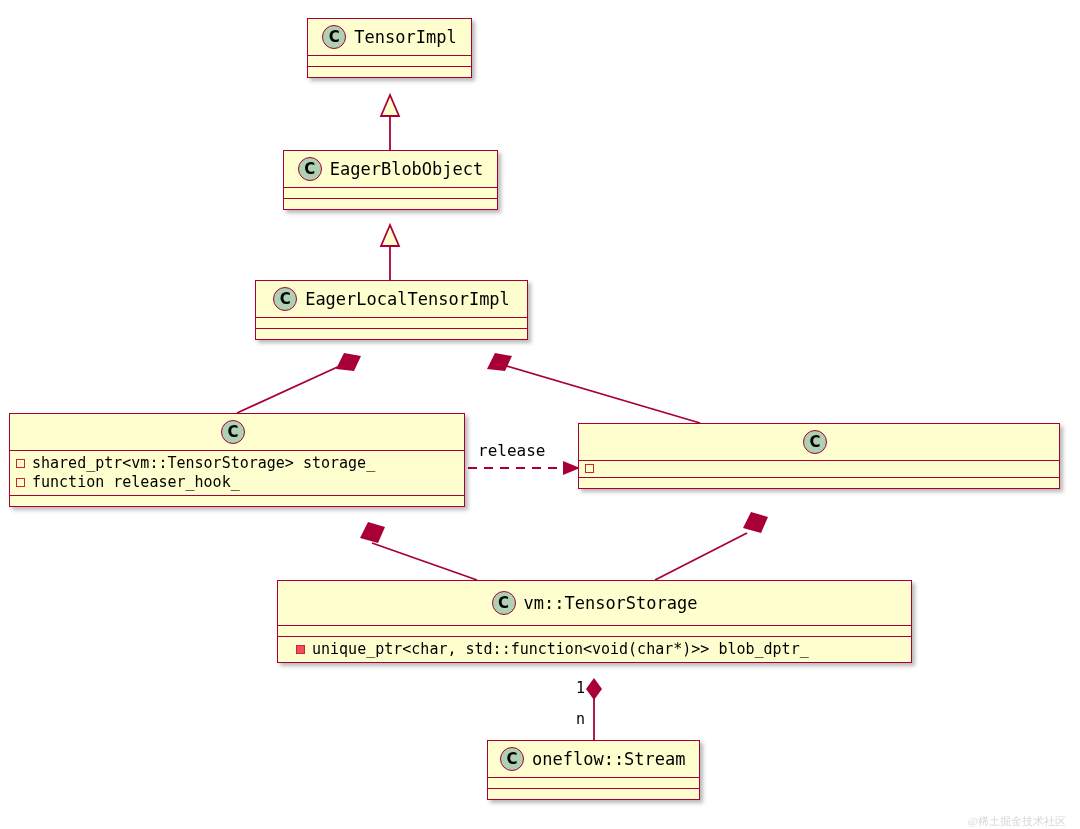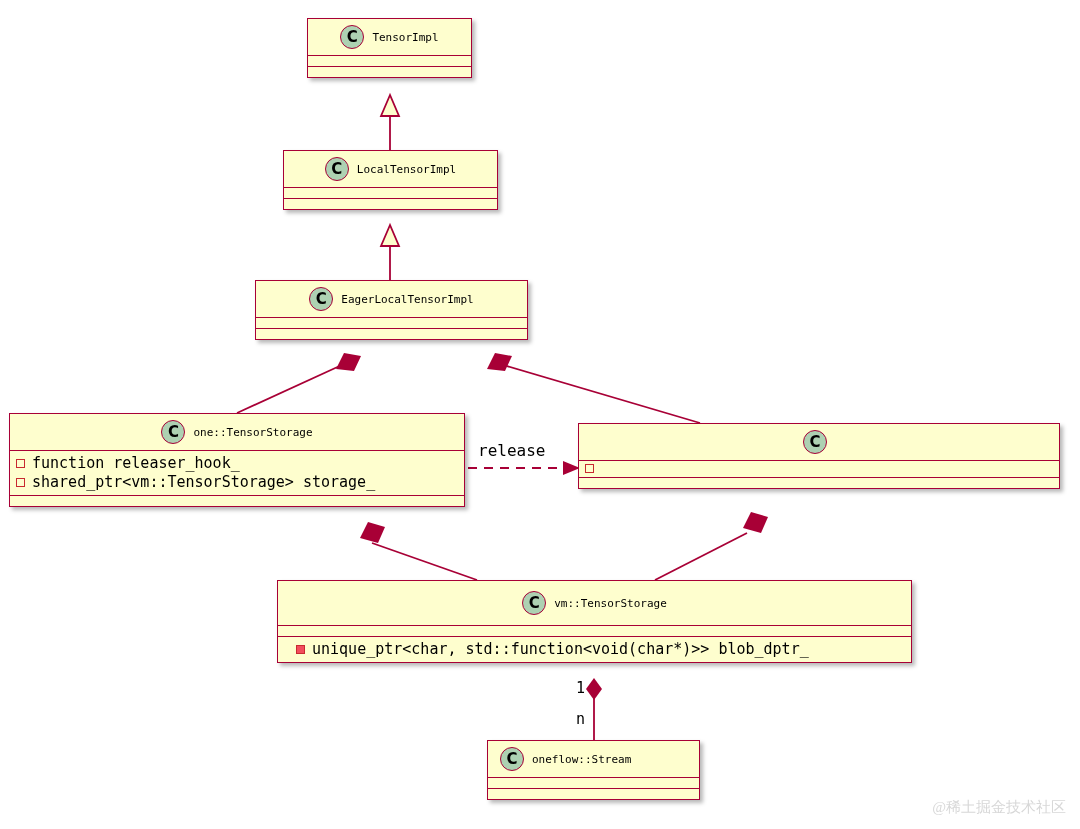--- a/index.html
+++ b/index.html
@@ -35,21 +35,21 @@
     position: relative;
     display: flex;
     align-items: center;
     justify-content: center;
     border-bottom: 1.5px solid #A80036;
     padding: 6px 8px;
     white-space: nowrap;
   }
   .uml-head.left-align { justify-content: flex-start; }
   .uml-title {
-    font-size: 11px;
+    font-size: 17px;
     color: #000000;
     letter-spacing: 0px;
   }
   .c-icon {
     width: 22px;
     height: 22px;
     border-radius: 50%;
     background: #ADD1B2;
     border: 1.5px solid #A80036;
     display: inline-flex;
@@ -100,22 +100,22 @@
   .mult-label {
     position: absolute;
     font-size: 15px;
     color: #000000;
     font-family: "DejaVu Sans Mono", monospace;
   }
   
   #watermark {
     position: absolute;
     right: 14px;
-    bottom: 12px;
-    font-size: 15px;
+    bottom: 0;
+    font-size: 11px;
     color: #D8D8D8;
     font-family: Liberation Serif, serif;
     white-space: nowrap;
     user-select: none;
   }
 </style>
 </head>
 <body>
 
 <div id="canvas">
@@ -174,49 +174,48 @@
       <span class="c-icon">C</span>
       <span class="uml-title">TensorImpl</span>
     </div>
     <div class="uml-section empty"></div>
     <div class="uml-section empty last"></div>
   </div>
 
   <div class="uml-class" style="left:283px; top:150px; width:215px;">
     <div class="uml-head">
       <span class="c-icon">C</span>
-      <span class="uml-title">LocalTensorImpl</span>
+      <span class="uml-title">EagerBlobObject</span>
     </div>
     <div class="uml-section empty"></div>
     <div class="uml-section empty last"></div>
   </div>
 
   <div class="uml-class" style="left:255px; top:280px; width:273px;">
     <div class="uml-head">
       <span class="c-icon">C</span>
       <span class="uml-title">EagerLocalTensorImpl</span>
     </div>
     <div class="uml-section empty"></div>
     <div class="uml-section empty last"></div>
   </div>
 
   <div class="uml-class" style="left:9px; top:413px; width:456px;">
     <div class="uml-head">
       <span class="c-icon">C</span>
-      <span class="uml-title">one::TensorStorage</span>
     </div>
     <div class="uml-section">
+      <div class="attr-row">
+        <span class="vis-box"></span>
+        <span>shared_ptr&lt;vm::TensorStorage&gt; storage_</span>
+      </div>
       <div class="attr-row">
         <span class="vis-box"></span>
         <span>function releaser_hook_</span>
       </div>
-      <div class="attr-row">
-        <span class="vis-box"></span>
-        <span>shared_ptr&lt;vm::TensorStorage&gt; storage_</span>
-      </div>
     </div>
     <div class="uml-section empty last"></div>
   </div>
 
   <div class="uml-class" style="left:578px; top:423px; width:482px;">
     <div class="uml-head">
       <span class="c-icon">C</span>
     </div>
     <div class="uml-section">
       <div class="attr-row">

